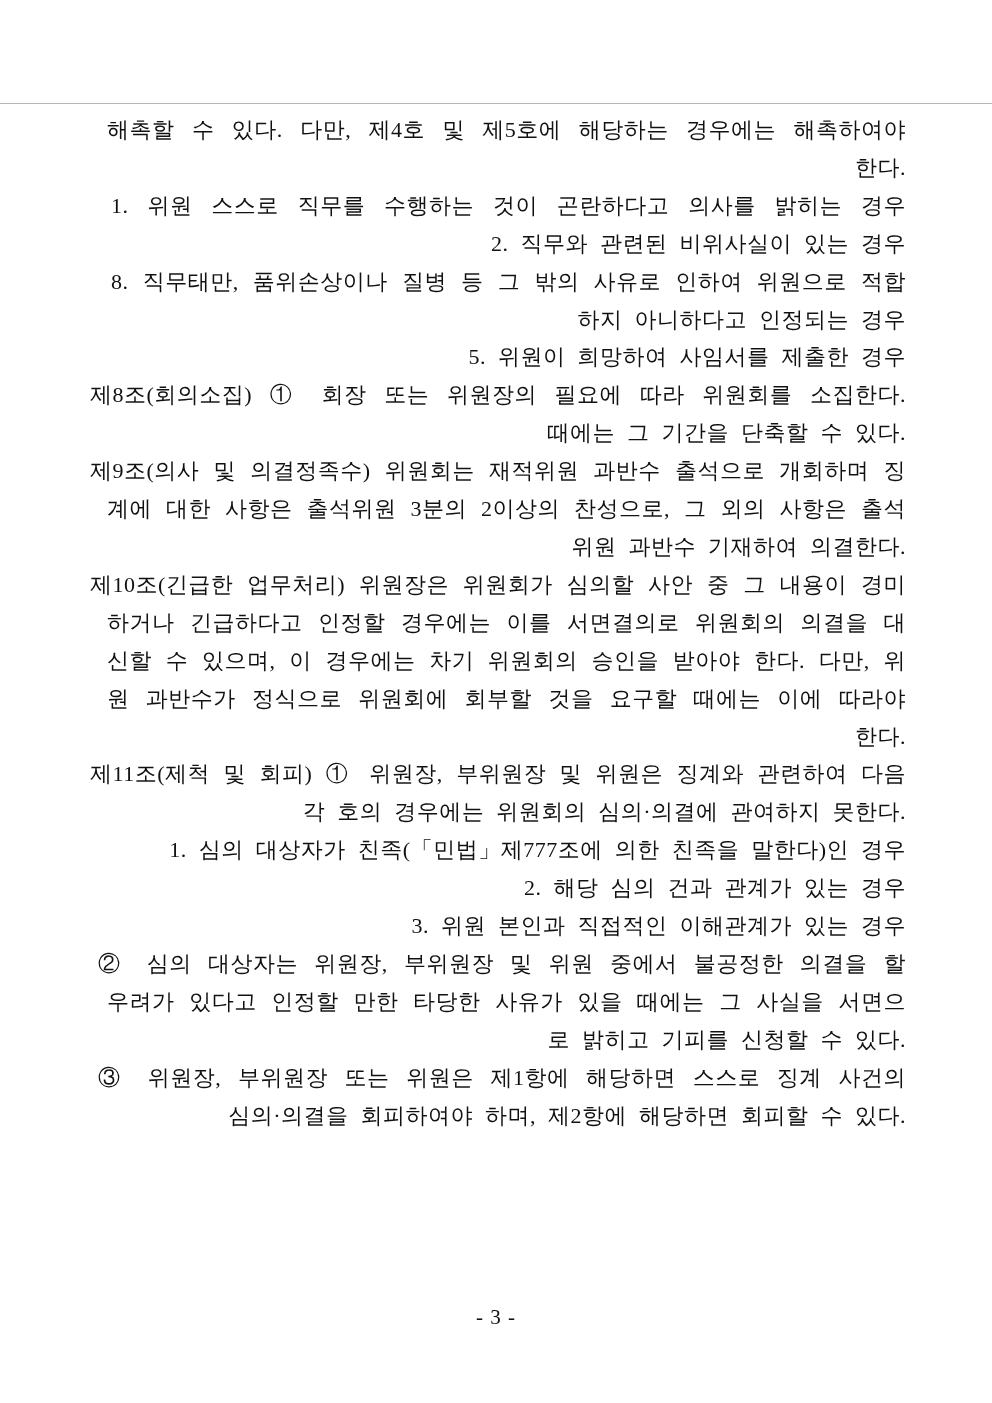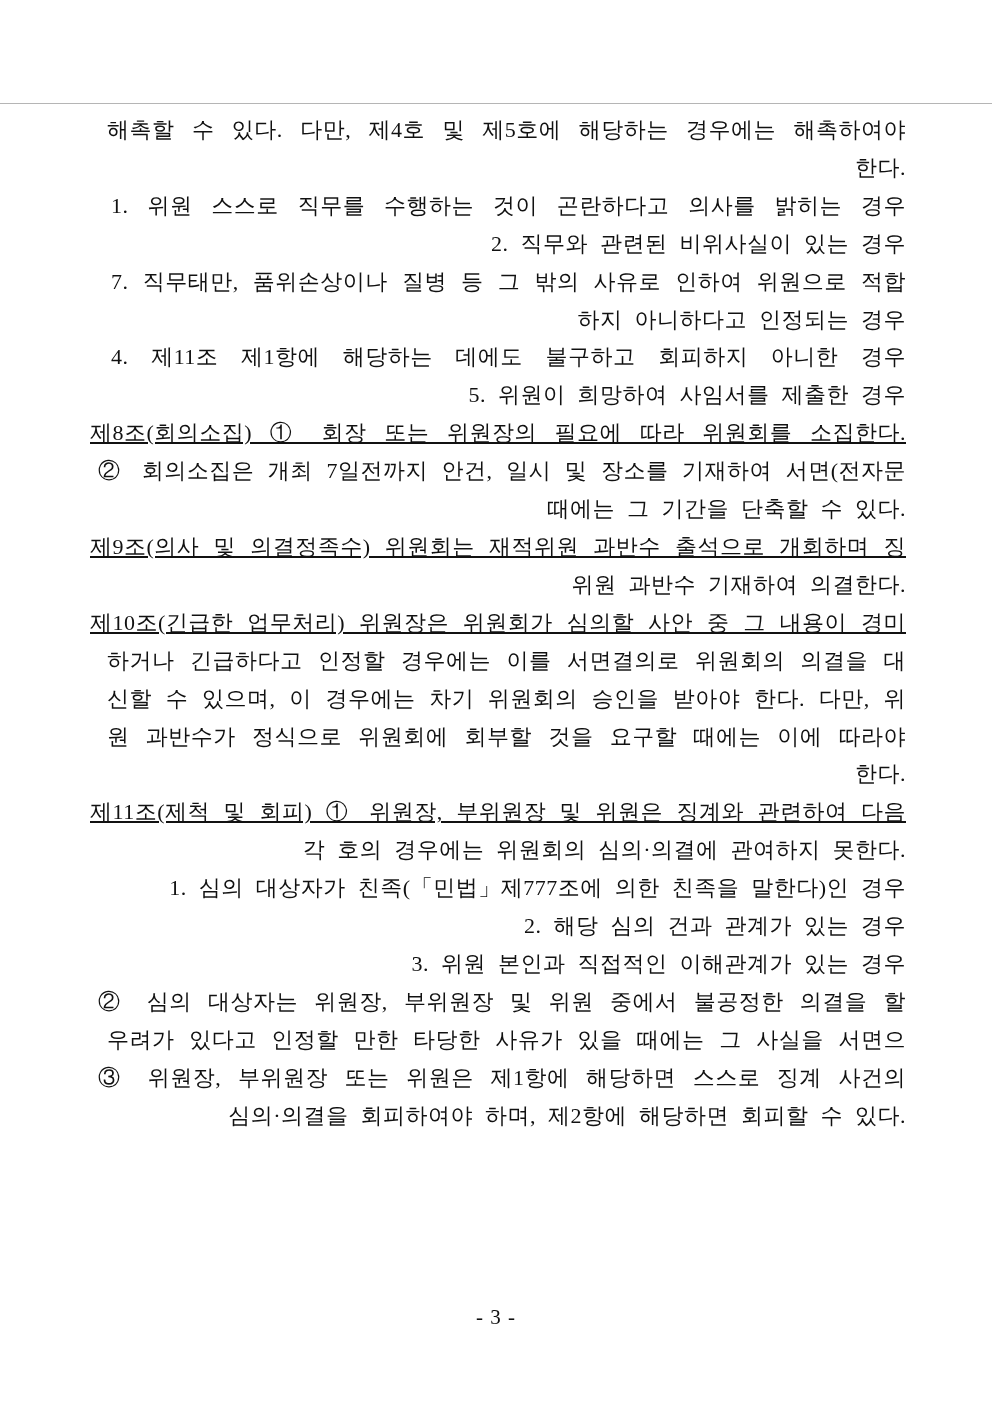--- a/index.html
+++ b/index.html
@@ -37,21 +37,21 @@
   .line {
     white-space: nowrap;
     text-align: right;
   }
   .line.just {
     text-align: justify;
     text-align-last: justify;
     word-spacing: normal;
   }
   
-  .line.art  { padding-left: 0px; text-decoration: underline;  }  
+  .line.art  { padding-left: 0px;  }  
   .line.cir  { padding-left: 8px;  }  
   .line.cont { padding-left: 17px; }  
   .line.item { padding-left: 21px; }  
   .page-num {
     position: absolute;
     top: 1305px;
     left: 0;
     width: 992px;
     text-align: center;
     font-size: 21px;
@@ -62,38 +62,38 @@
 </head>
 <body>
 
 <div class="page">
   <div class="top-rule"></div>
   <div class="doc-body">
       <div class="line cont just">해촉할 수 있다. 다만, 제4호 및 제5호에 해당하는 경우에는 해촉하여야</div>
       <div class="line cont">한다.</div>
       <div class="line item just">1. 위원 스스로 직무를 수행하는 것이 곤란하다고 의사를 밝히는 경우</div>
       <div class="line item">2. 직무와 관련된 비위사실이 있는 경우</div>
-      <div class="line item just">7. 직무태만, 품위손상이나 질병 등 그 밖의 사유로 인하여 위원으로 적합</div>
+      <div class="line item just">8. 직무태만, 품위손상이나 질병 등 그 밖의 사유로 인하여 위원으로 적합</div>
       <div class="line cont">하지 아니하다고 인정되는 경우</div>
-      <div class="line item just">4. 제11조 제1항에 해당하는 데에도 불구하고 회피하지 아니한 경우</div>
       <div class="line item">5. 위원이 희망하여 사임서를 제출한 경우</div>
       <div class="line art just">제8조(회의소집) ① 회장 또는 위원장의 필요에 따라 위원회를 소집한다.</div>
-      <div class="line cir just">② 회의소집은 개최 7일전까지 안건, 일시 및 장소를 기재하여 서면(전자문</div>
       <div class="line cont">때에는 그 기간을 단축할 수 있다.</div>
       <div class="line art just">제9조(의사 및 의결정족수) 위원회는 재적위원 과반수 출석으로 개회하며 징</div>
+      <div class="line cont just">계에 대한 사항은 출석위원 3분의 2이상의 찬성으로, 그 외의 사항은 출석</div>
       <div class="line cont">위원 과반수 기재하여 의결한다.</div>
       <div class="line art just">제10조(긴급한 업무처리) 위원장은 위원회가 심의할 사안 중 그 내용이 경미</div>
       <div class="line cont just">하거나 긴급하다고 인정할 경우에는 이를 서면결의로 위원회의 의결을 대</div>
       <div class="line cont just">신할 수 있으며, 이 경우에는 차기 위원회의 승인을 받아야 한다. 다만, 위</div>
       <div class="line cont just">원 과반수가 정식으로 위원회에 회부할 것을 요구할 때에는 이에 따라야</div>
       <div class="line cont">한다.</div>
       <div class="line art just">제11조(제척 및 회피) ① 위원장, 부위원장 및 위원은 징계와 관련하여 다음</div>
       <div class="line cont">각 호의 경우에는 위원회의 심의·의결에 관여하지 못한다.</div>
       <div class="line item">1. 심의 대상자가 친족(「민법」제777조에 의한 친족을 말한다)인 경우</div>
       <div class="line item">2. 해당 심의 건과 관계가 있는 경우</div>
       <div class="line item">3. 위원 본인과 직접적인 이해관계가 있는 경우</div>
       <div class="line cir just">② 심의 대상자는 위원장, 부위원장 및 위원 중에서 불공정한 의결을 할</div>
       <div class="line cont just">우려가 있다고 인정할 만한 타당한 사유가 있을 때에는 그 사실을 서면으</div>
+      <div class="line cont">로 밝히고 기피를 신청할 수 있다.</div>
       <div class="line cir just">③ 위원장, 부위원장 또는 위원은 제1항에 해당하면 스스로 징계 사건의</div>
       <div class="line cont">심의·의결을 회피하여야 하며, 제2항에 해당하면 회피할 수 있다.</div>
     </div>
   <div class="page-num">- 3 -</div>
 </div>
 
 </body></html>

